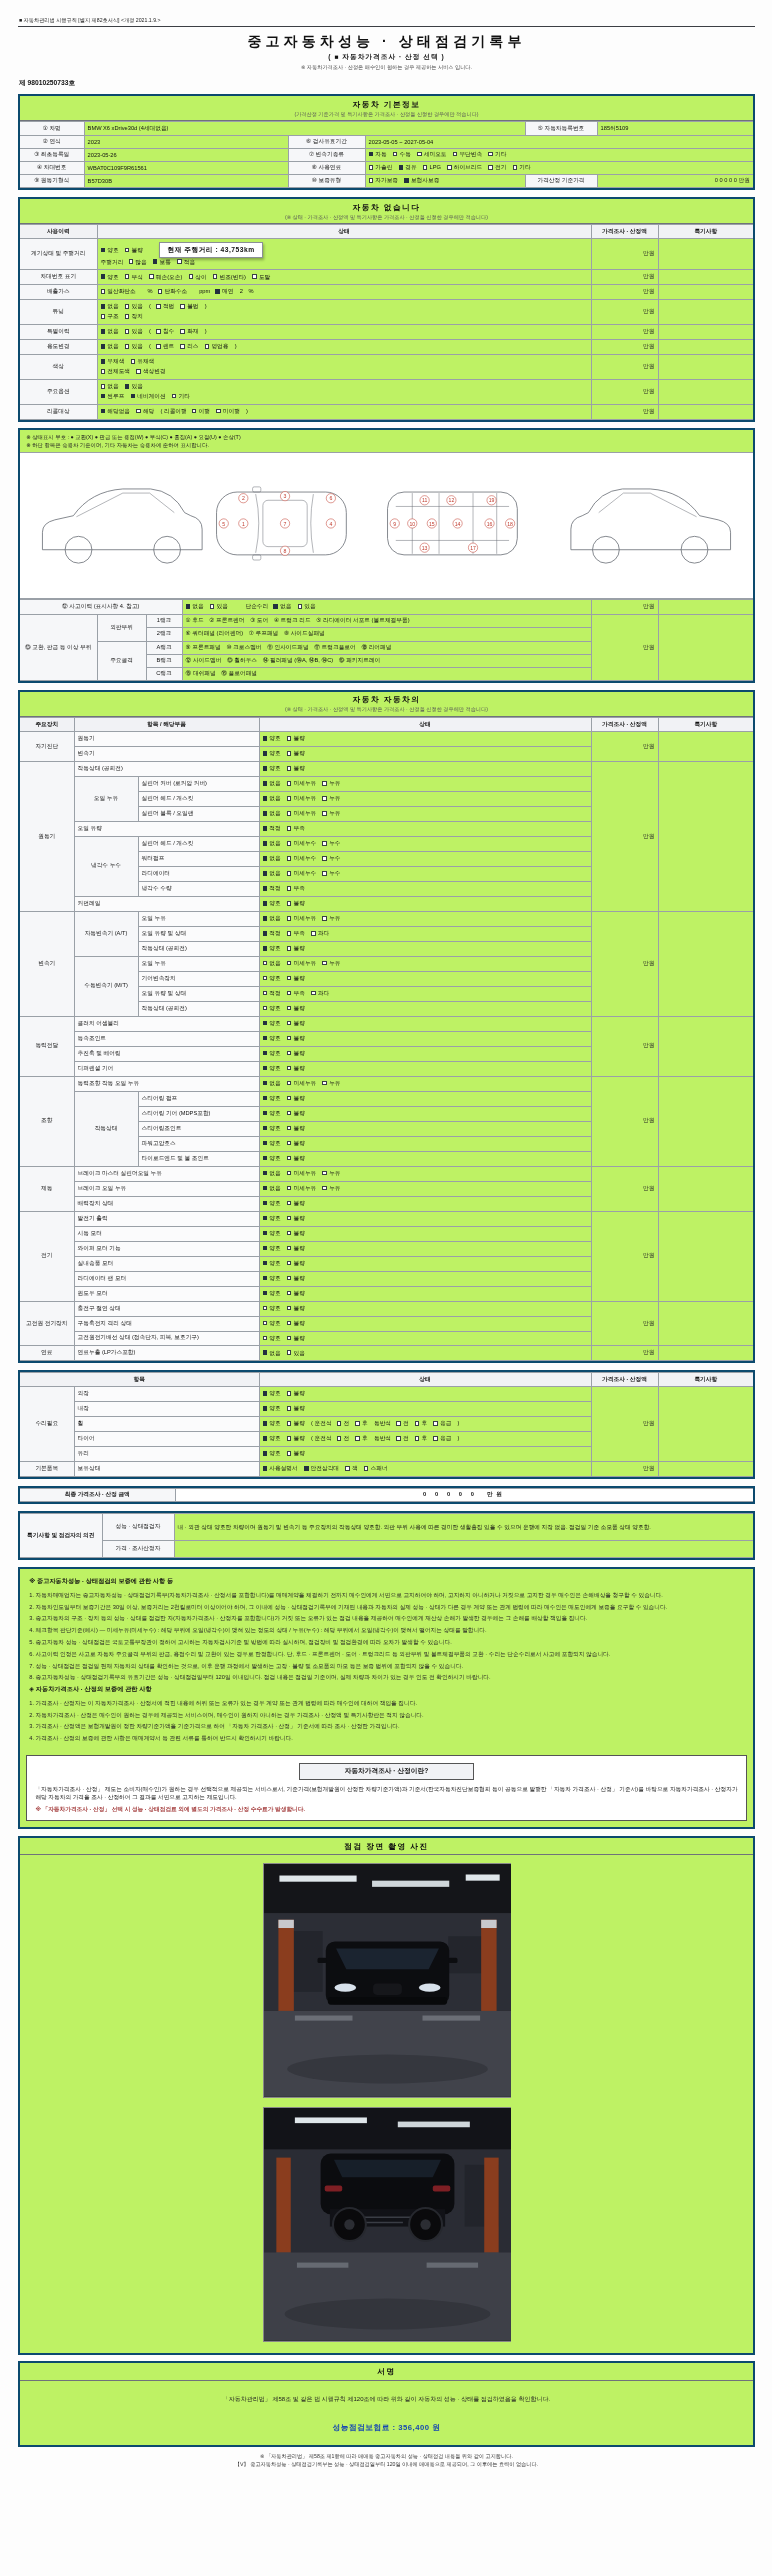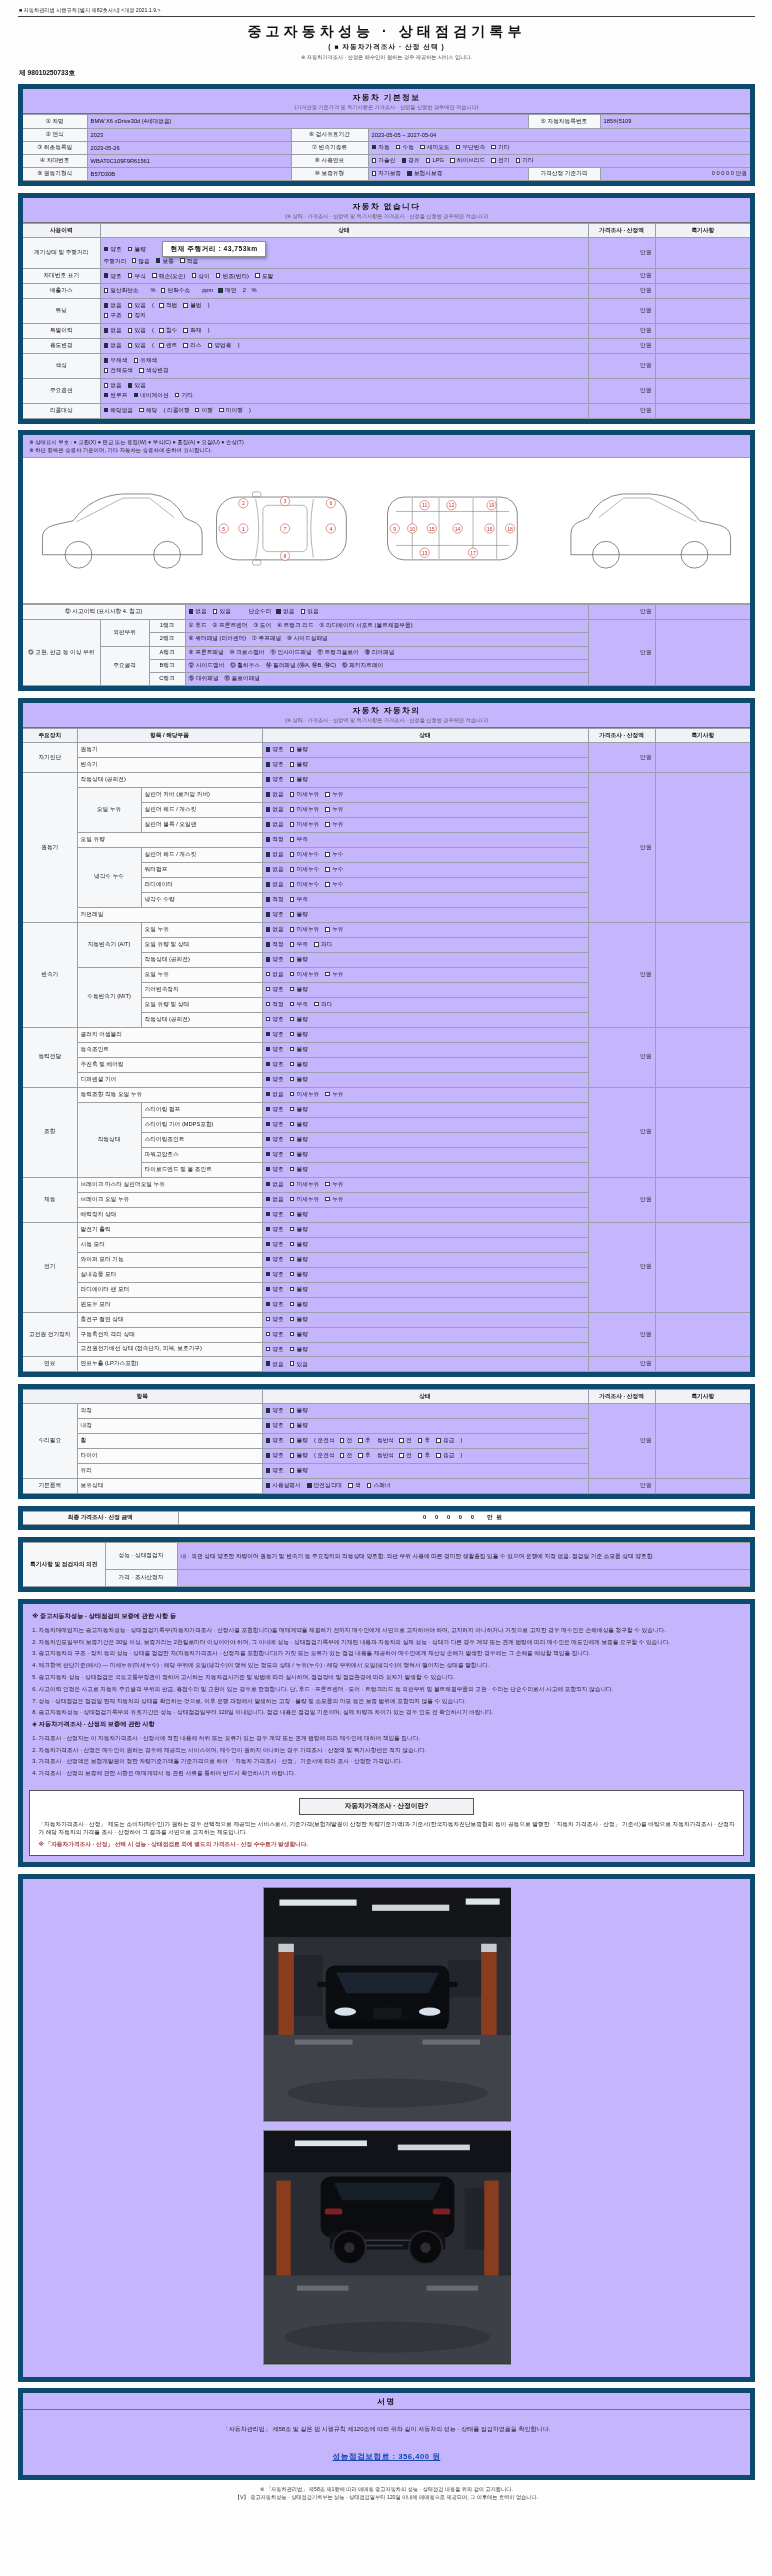--- a/index.html
+++ b/index.html
@@ -1,25 +1,25 @@
 <!DOCTYPE html>
 <html lang="ko" style="font-size:8.2px"><head>
 <meta charset="utf-8">
 <style>
 *{margin:0;padding:0;box-sizing:border-box}
 body{width:773px;height:2576px;overflow:hidden;background:#fdfdfd;color:#111;
      font-family:"Liberation Sans","DejaVu Sans",sans-serif;}
-.page{width:737px;margin:0 auto;padding-top:7px}
+.page{width:737px;margin:10px auto;padding-top:7px}
 .topline{font-size:5.2px;color:#222;padding:0 1px 1.5px;border-bottom:1px solid #3c3f44}
 .titlebox{text-align:center;margin-top:6.2px}
 .title{font-size:14px;font-weight:bold;letter-spacing:4.1px}
 .subtitle{font-size:6.7px;font-weight:bold;margin-top:2.6px;letter-spacing:1px}
 .subnote{font-size:5.2px;color:#444;margin-top:2.1px}
 .docno{font-size:6.7px;font-weight:bold;margin:7.2px 0 0 1px}
-.sec{border:5px solid #0c4a6e;margin-top:6.7px;background:#c4b5fd}
+.sec{border:2px solid #0c4a6e;margin-top:6.7px;background:#bef264}
 .sec-head{text-align:center;padding:3.6px 0 2.6px;border-bottom:0.5px solid #6f737a}
 .sec-title{font-size:7.7px;font-weight:bold;letter-spacing:1.5px}
 .sec-note{font-size:5.2px;color:#555;margin-top:1px}
 table.grid{width:100%;border-collapse:collapse;table-layout:fixed}
 .grid th,.grid td{border:0.5px solid #9aa0a7;font-size:5.7px;padding:2.1px 3.1px;vertical-align:middle;word-break:keep-all;overflow:hidden}
 .grid th{background:#f1f2f5;font-weight:bold;text-align:center;padding:2.6px 2.1px}
 .grid tr>*:first-child{border-left:none}.grid tr>*:last-child{border-right:none}
 .lab{background:#f6f7f9;text-align:center}
 .val{text-align:left;padding-left:4.6px}
 .item{background:#fbfbfc}
@@ -784,20 +784,23 @@
         </div>
     </div>
     <div class="defbox">
       <div class="def-title">자동차가격조사 · 산정이란?</div>
       <div class="def-body">「자동차가격조사 · 산정」 제도는 소비자(매수인)가 원하는 경우 선택적으로 제공되는 서비스로서, 기준가격(보험개발원이 산정한 차량기준가액)과 기준서(한국자동차진단보증협회 등이 공동으로 발행한 「자동차 가격조사 · 산정」 기준서)를 바탕으로 자동차가격조사 · 산정자가 해당 자동차의 가격을 조사 · 산정하여 그 결과를 서면으로 고지하는 제도입니다.</div>
       <div class="def-note">※ 「자동차가격조사 · 산정」 선택 시 성능 · 상태점검료 외에 별도의 가격조사 · 산정 수수료가 발생합니다.</div>
     </div>
   </div>
 
   <div class="sec">
+    <div class="sec-head">
+      <div class="sec-title">점검 장면 촬영 사진</div>
+    </div>
     <div class="photos-body">
       <div class="photo-frame">
         <svg width="247" height="233" viewBox="0 0 480 452">
           <rect width="480" height="452" fill="#1d1e23"></rect>
           <rect width="480" height="95" fill="#141519"></rect>
           <rect x="30" y="22" width="150" height="12" fill="#dfe6ea"></rect>
           <rect x="210" y="32" width="150" height="12" fill="#cfd6da"></rect>
           <rect x="392" y="20" width="66" height="12" fill="#dfe6ea"></rect>
           <rect y="95" width="480" height="190" fill="#2c2e36"></rect>
           <rect x="42" y="130" width="72" height="118" fill="#23252c"></rect>
@@ -848,21 +851,21 @@
       </div>
     </div>
   </div>
 
   <div class="sec">
     <div class="sec-head">
       <div class="sec-title">서명</div>
     </div>
     <div class="sig-body">
       <div class="sig-line">「자동차관리법」 제58조 및 같은 법 시행규칙 제120조에 따라 위와 같이 자동차의 성능 · 상태를 점검하였음을 확인합니다.</div>
-      <div class="insurance" style="color: rgb(23, 73, 177); text-decoration: underline;">성능점검보험료 : 356,400 원</div>
+      <div class="insurance" style="color: rgb(23, 73, 177);">성능점검보험료 : 356,400 원</div>
     </div>
   </div>
 
   <div class="footer">
     <div class="fline">※ 「자동차관리법」 제58조 제1항에 따라 매매용 중고자동차의 성능 · 상태점검 내용을 위와 같이 고지합니다.</div>
     <div class="fline">【Ⅴ】 중고자동차성능 · 상태점검기록부는 성능 · 상태점검일부터 120일 이내에 매매용으로 제공되며, 그 이후에는 효력이 없습니다.</div>
   </div>
 
 </div>
 

